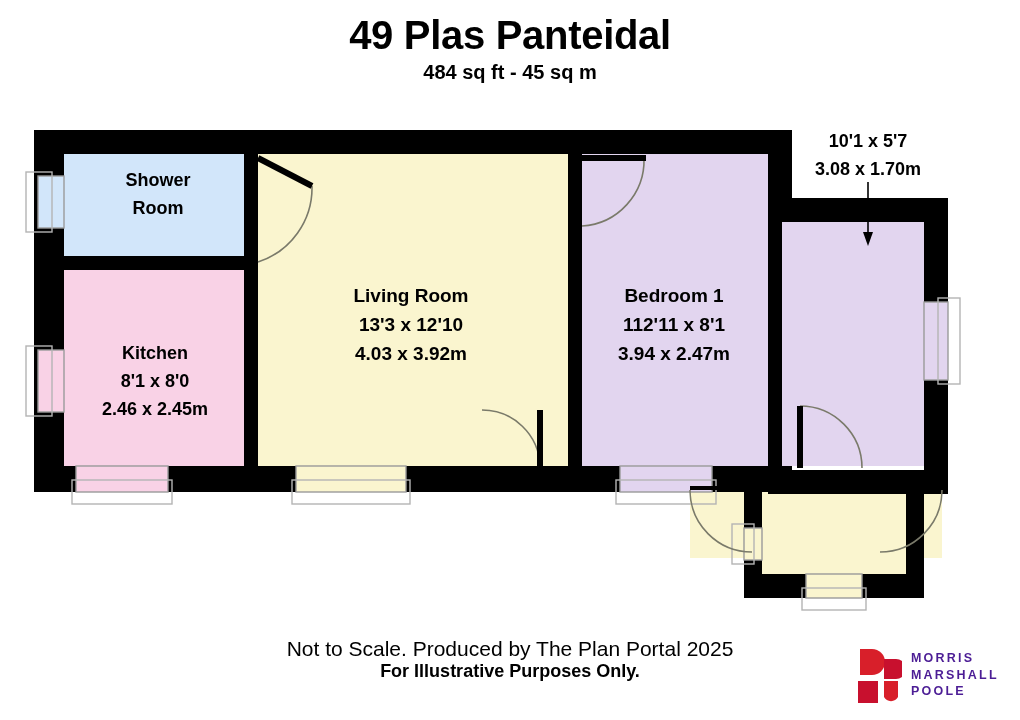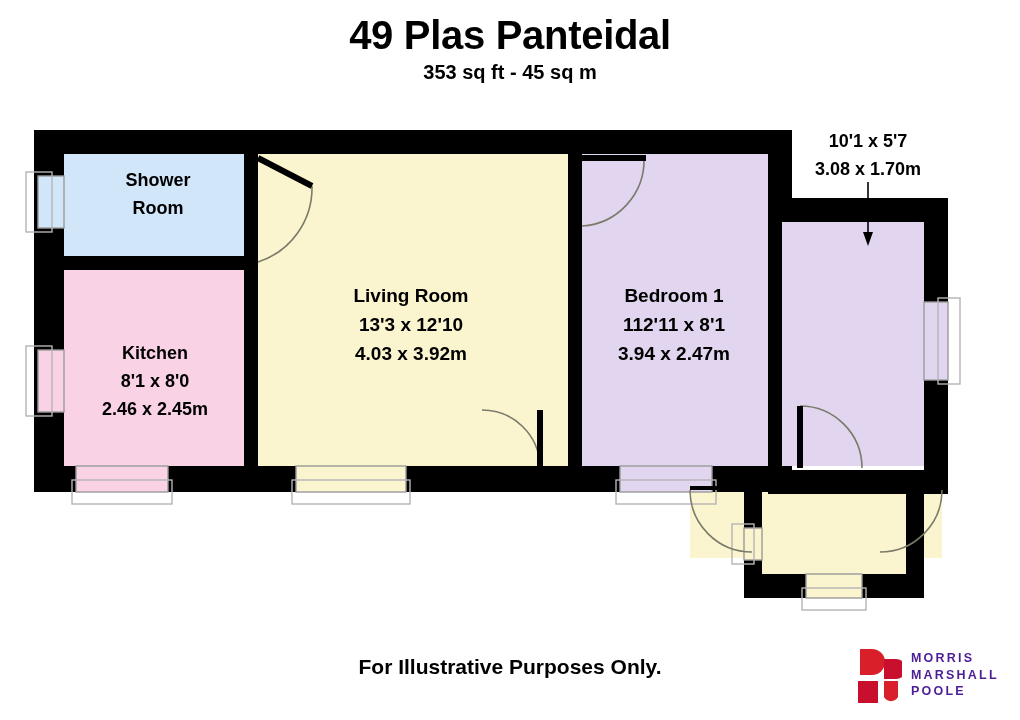--- a/index.html
+++ b/index.html
@@ -79,23 +79,23 @@
     top: 636px;
     width: 1020px;
     text-align: center;
   }
   .footer-line1 {
     font-size: 21px;
     font-weight: normal;
     line-height: 1.2;
   }
   .footer-line2 {
-    font-size: 21px;
-    font-weight: bold;
-    margin-top: 18px;
+    font-size: 18px;
+    font-weight: bold;
+    margin-top: 0;
     line-height: 1.2;
   }
 
   
   .logo {
     position: absolute;
     left: 858px;
     top: 644px;
     width: 150px;
     height: 62px;
@@ -119,21 +119,21 @@
     white-space: nowrap;
   }
 </style>
 </head>
 <body>
 
 <div id="page">
 
   <div class="header">
     <div class="title">49 Plas Panteidal</div>
-    <div class="subtitle2">353 sq ft - 45 sq m</div>
+    <div class="subtitle2">484 sq ft - 45 sq m</div>
   </div>
 
   <div id="plan-wrap">
     <svg id="plan" width="1020" height="500" viewBox="0 0 1020 500" xmlns="http://www.w3.org/2000/svg">
 
       <g>
 
         <rect x="64" y="30" width="186" height="104" fill="#d2e6fa"></rect>
 
         <rect x="64" y="148" width="186" height="196" fill="#f9d2e6"></rect>
@@ -248,20 +248,21 @@
         <text class="rm-label" x="868" y="53">3.08 x 1.70m</text>
 
         <line x1="868" y1="60" x2="868" y2="112" stroke="#000000" stroke-width="1.6"></line>
         <polygon points="868,124 863,110 873,110" fill="#000000"></polygon>
       </g>
 
     </svg>
   </div>
 
   <div class="footer">
+    <div class="footer-line1">Not to Scale. Produced by The Plan Portal 2025</div>
     <div class="footer-line2">For Illustrative Purposes Only.</div>
   </div>
 
   <div class="logo">
     <svg class="logo-mark" viewBox="0 0 44 56" xmlns="http://www.w3.org/2000/svg">
 
       <path d="M 14 2 A 13 13 0 0 1 14 28 L 2 28 L 2 2 Z" fill="#d81f2a"></path>
       <path d="M 26 12 L 38 12 A 10 10 0 0 1 38 32 L 26 32 Z" fill="#c8102e"></path>
       <path d="M 26 34 L 40 34 L 40 50 A 8 8 0 0 1 26 50 Z" fill="#d81f2a"></path>
       <rect x="0" y="34" width="20" height="22" fill="#c8102e"></rect>

